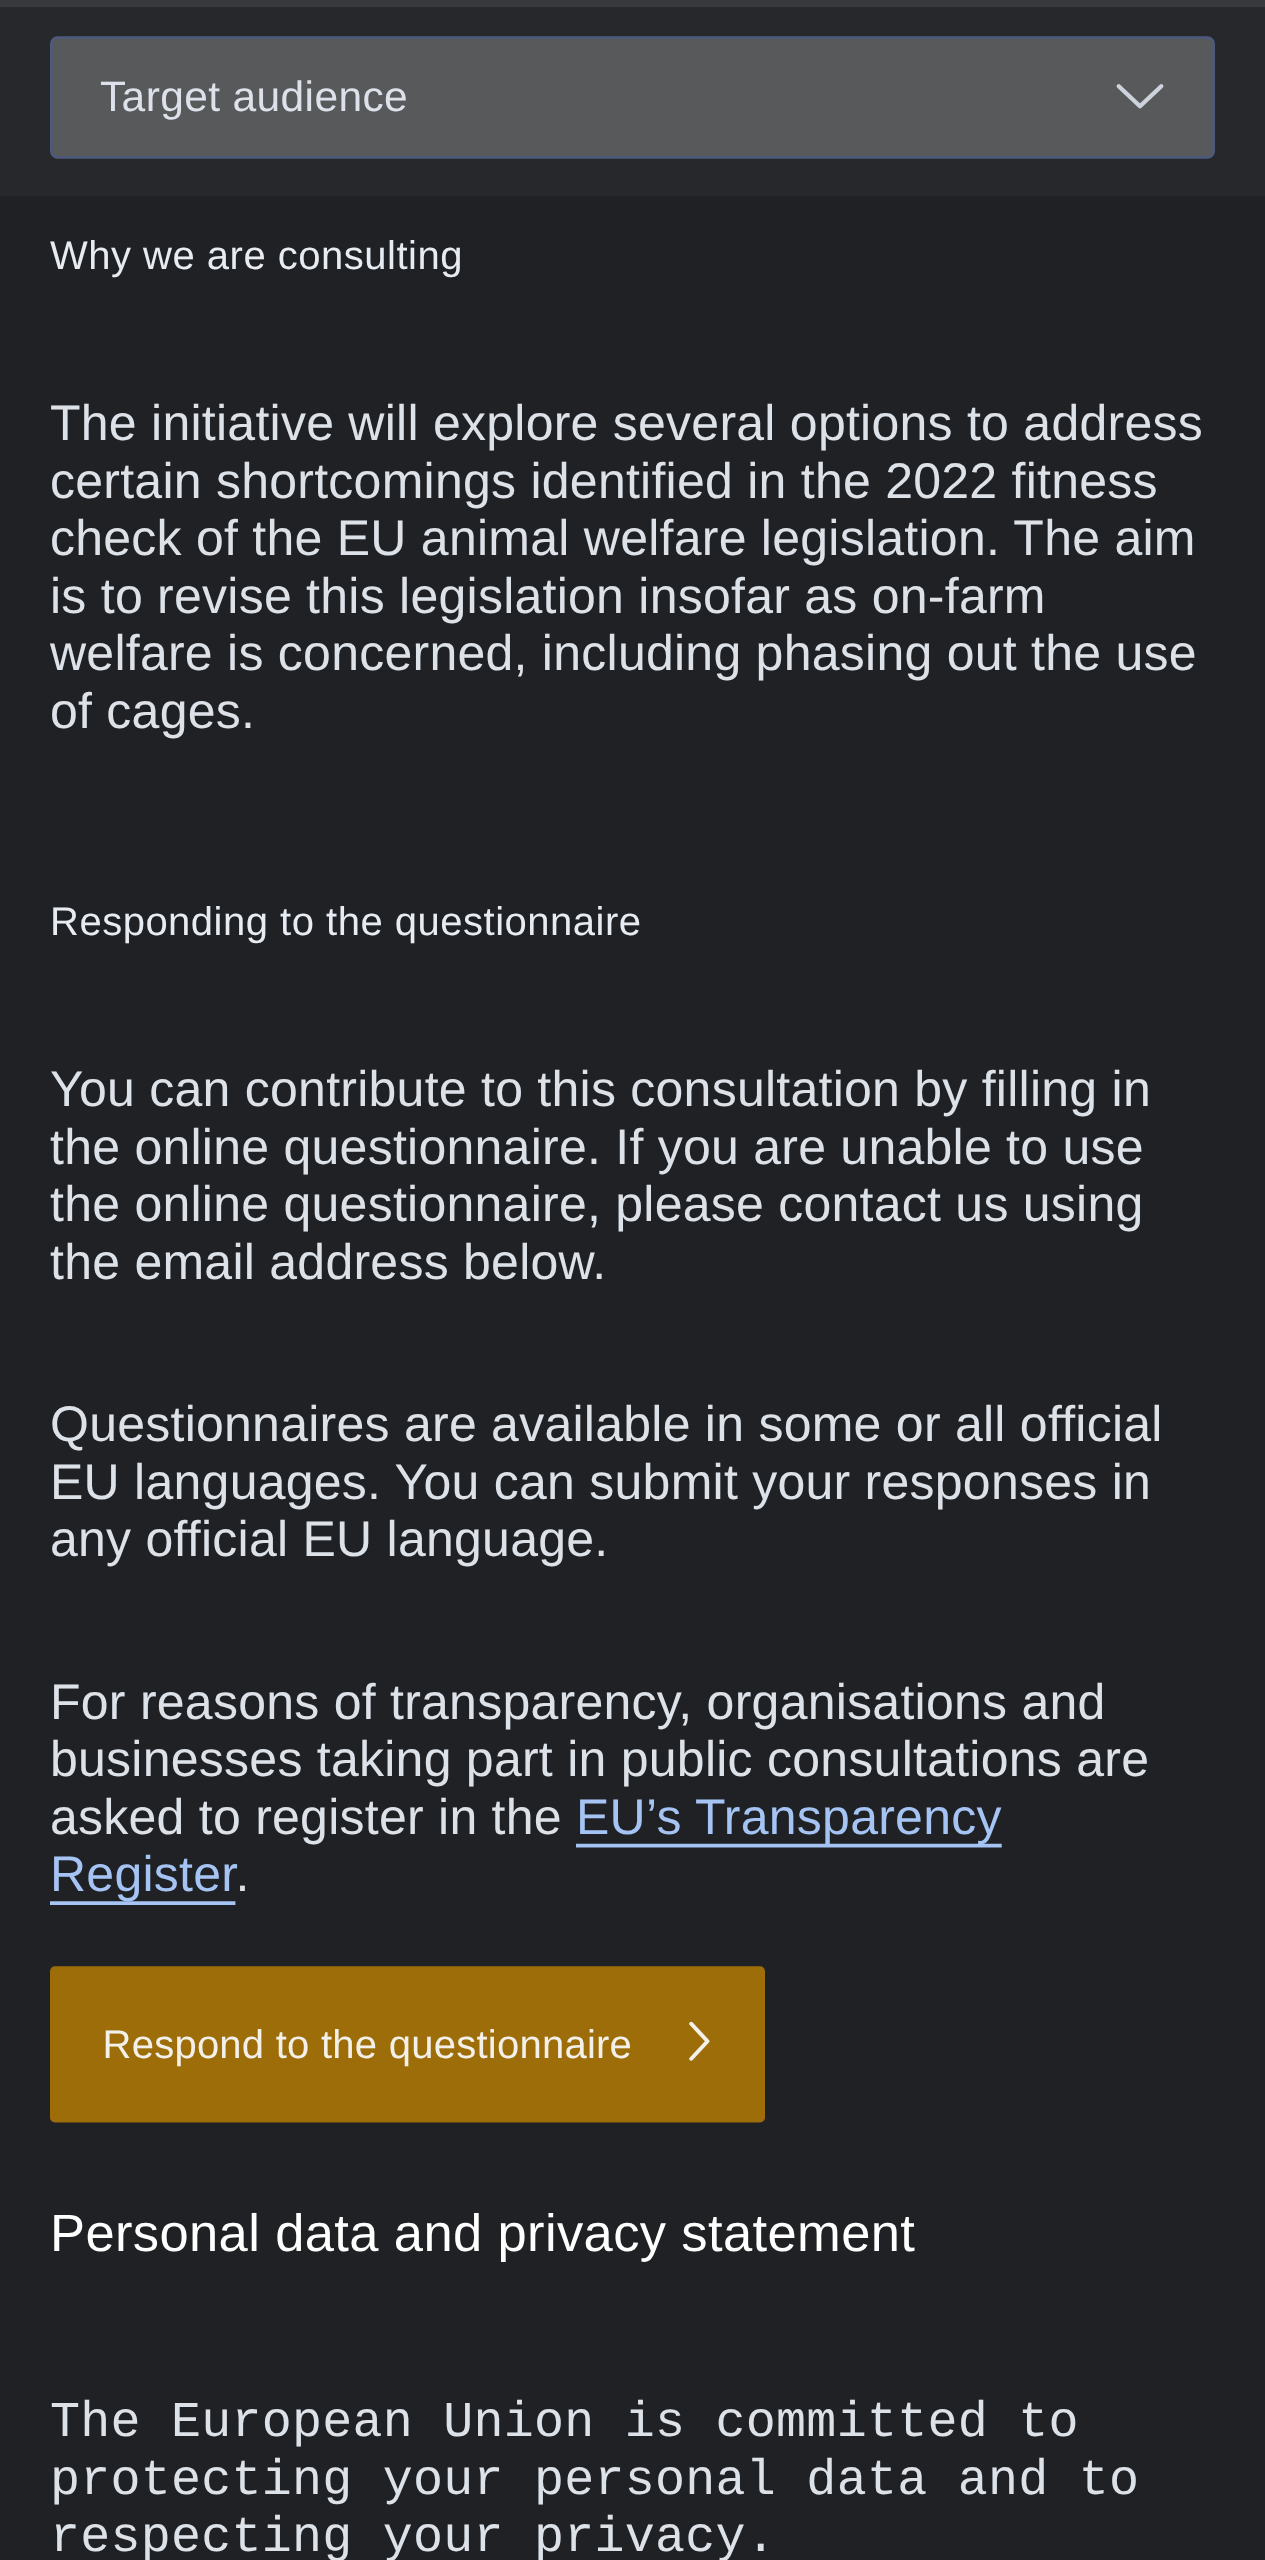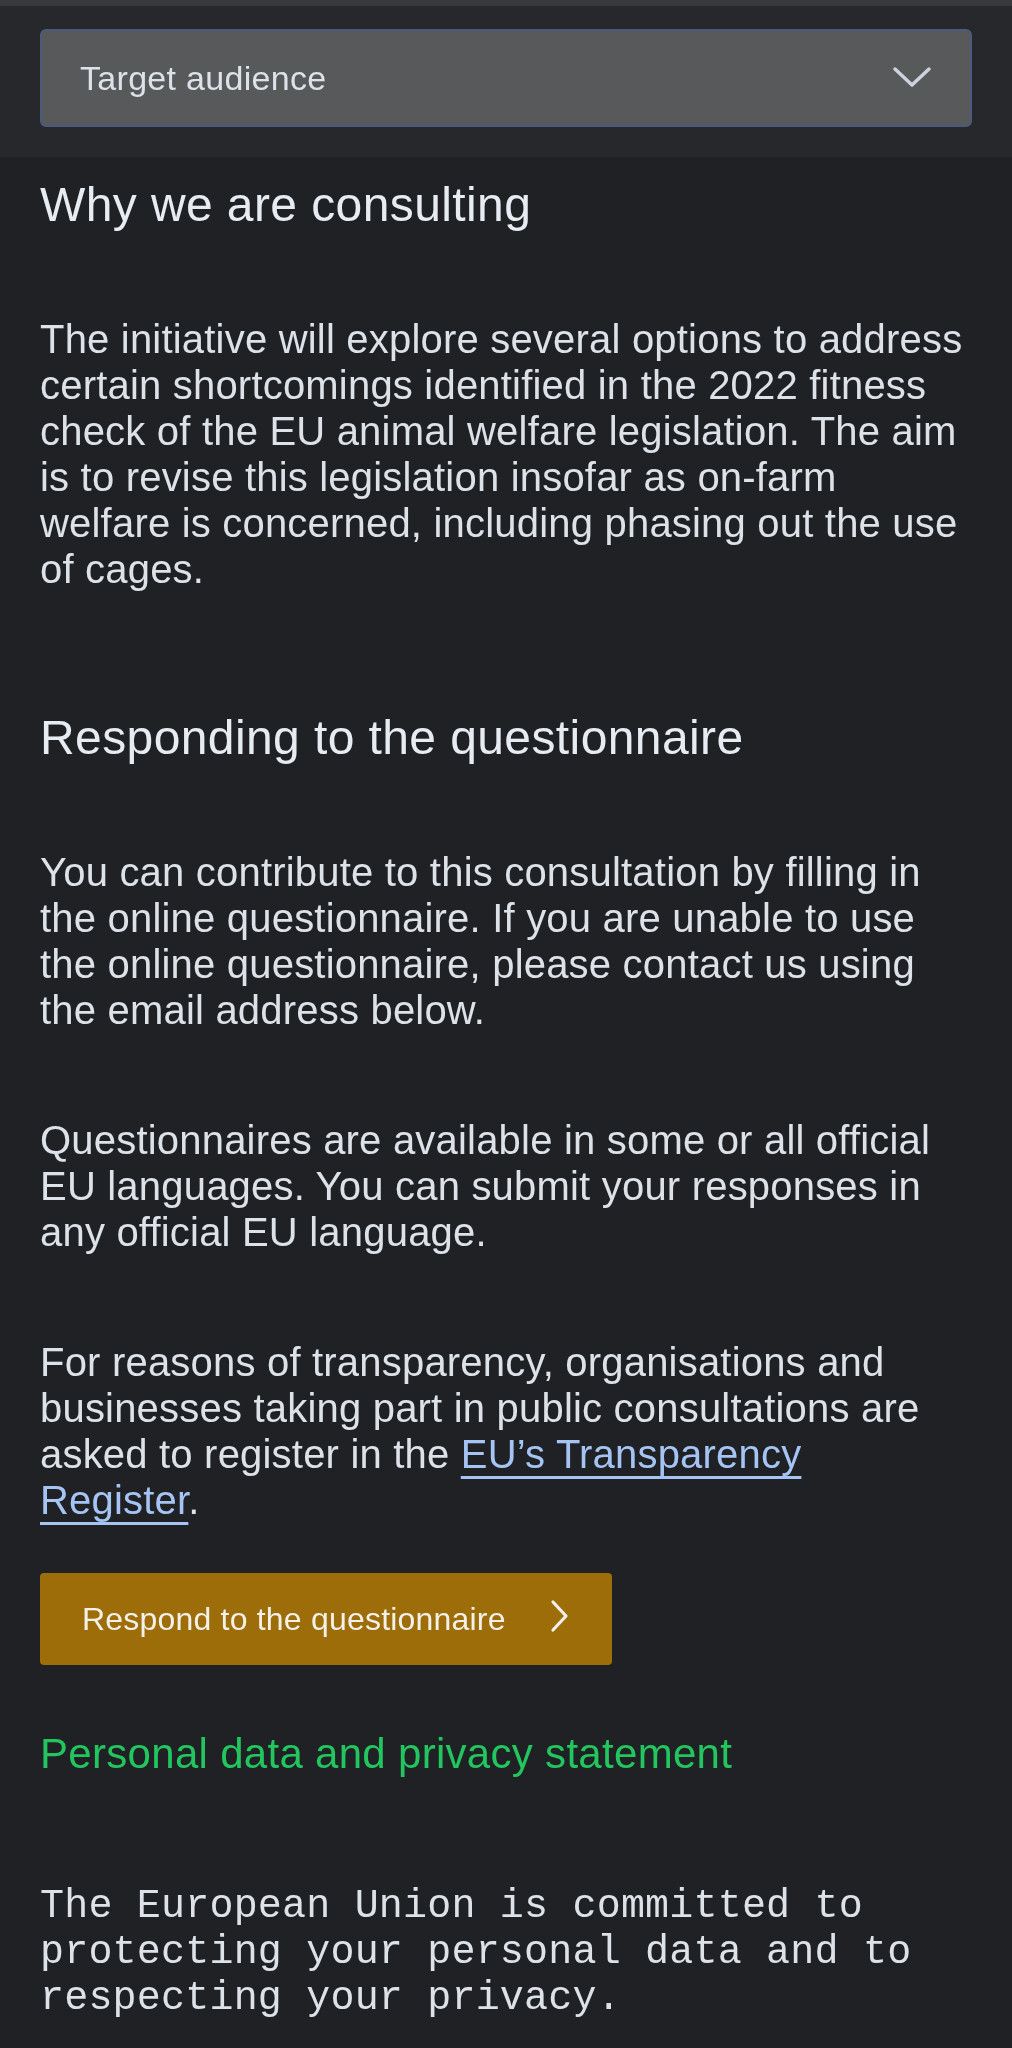--- a/index.html
+++ b/index.html
@@ -40,34 +40,34 @@
     letter-spacing: 0.3px;
   }
   .chevron-down {
     flex: 0 0 auto;
     margin-top: 4px;
   }
   .content {
     padding: 0 40px 0 40px;
   }
   h2 {
-    font-size: 48px;
+    font-size: 32px;
     font-weight: 400;
     color: #e7ebf2;
     letter-spacing: 0.4px;
     line-height: 55px;
     margin: 118px 0 0 0;
   }
   h2.first {
     margin-top: 20px;
   }
   h3 {
     font-size: 42px;
     font-weight: 400;
-    color: #22c55e;
+    color: #ffffff;
     letter-spacing: 0.3px;
     line-height: 50px;
     margin: 64px 0 0 0;
   }
   p {
     font-size: 40px;
     font-weight: 400;
     color: #dde1e8;
     line-height: 46px;
     letter-spacing: 0.2px;
@@ -86,21 +86,21 @@
     cursor: pointer;
   }
   .cta-wrap {
     margin-top: 50px;
   }
   .cta-button {
     display: inline-flex;
     align-items: center;
     gap: 44px;
     box-sizing: border-box;
-    height: 92px;
+    height: 125px;
     background: #9c6d08;
     color: #f3f0e9;
     font-family: "Liberation Sans", sans-serif;
     font-size: 32px;
     letter-spacing: 0.2px;
     border: none;
     border-radius: 4px;
     padding: 0 42px;
     cursor: pointer;
   }

